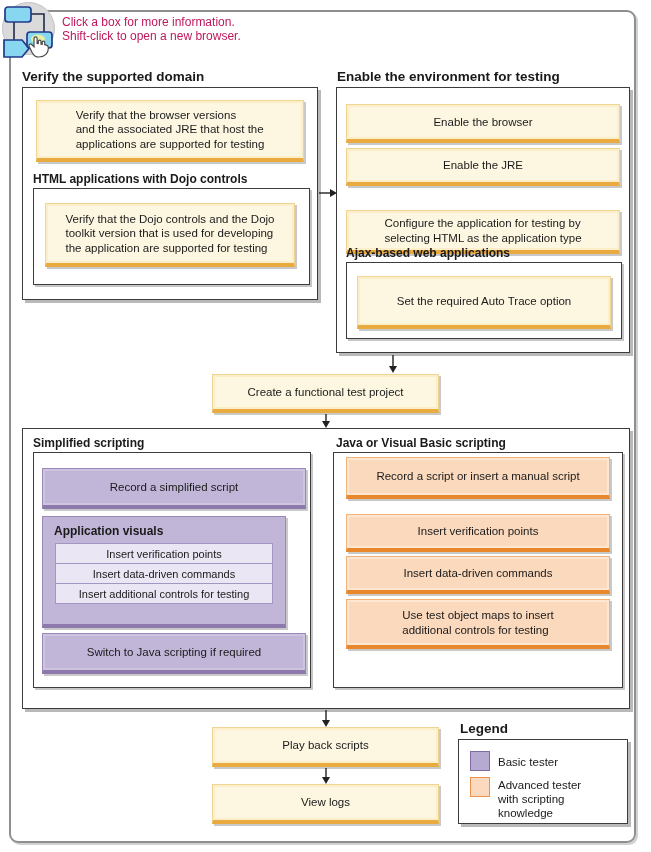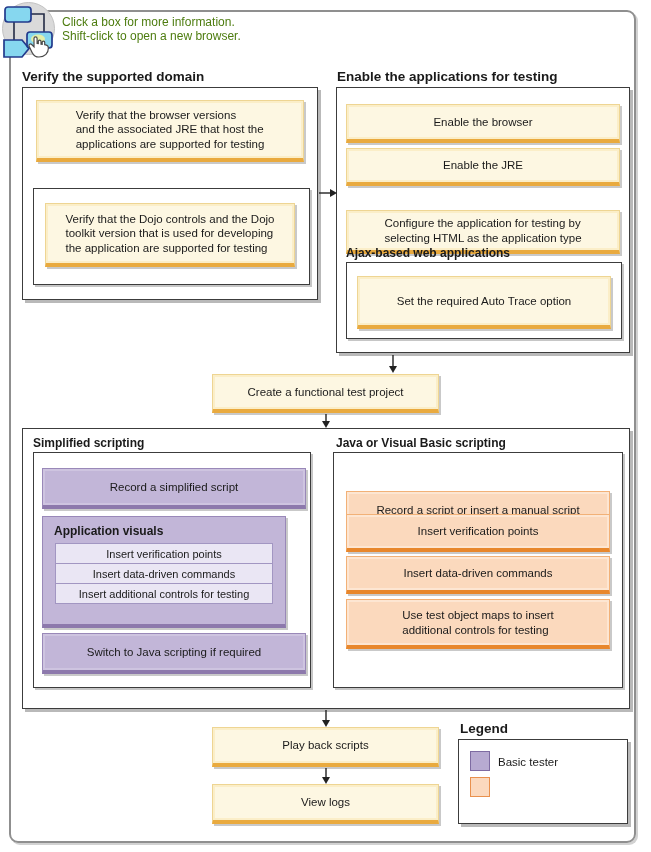--- a/index.html
+++ b/index.html
@@ -6,21 +6,21 @@
   body { background: #fff; }
   .stage {
     position: relative; width: 651px; height: 852px; background: #fff;
     font-family: "Liberation Sans", sans-serif; color: #1a1a1a; overflow: hidden;
   }
   .frame {
     position: absolute; left: 9px; top: 10px; width: 627px; height: 833px;
     border: 2px solid #8f8f8f; border-radius: 9px; box-shadow: 2px 2px 0 #d2d2d2;
     background: transparent;
   }
-  .hint { position: absolute; left: 62px; top: 15px; font-size: 12px; line-height: 14px; color: #4d7c0f; }
+  .hint { position: absolute; left: 62px; top: 15px; font-size: 12px; line-height: 14px; color: #be185d; }
   .h1 { position: absolute; font-weight: bold; font-size: 13.5px; line-height: 15px; white-space: pre-line; }
   .h2 { position: absolute; font-weight: bold; font-size: 12px; }
   .panel { position: absolute; background: #fff; border: 1px solid #3c3c3c; box-shadow: 3px 3px 0 #b9b9b9; }
   .panel.inner { box-shadow: 2px 2px 0 #c6c6c6; }
   .box { position: absolute; display: flex; align-items: center; justify-content: center; font-size: 11.5px; line-height: 14.5px; }
   .t { white-space: pre-line; text-align: center; }
   .t.left { text-align: left; }
   .ybox { background: #fdf7e2; border: 1px solid #eed593; border-bottom: 4px solid #e9aa3f;
           box-shadow: 2px 2px 0 #c9c9c9, inset 0 0 0 2px #fbeec8; }
   .pbox { background: #c2b6d8; border: 1px solid #9988b8; border-bottom: 4px solid #8d79ac;
@@ -61,28 +61,29 @@
     <div>Shift-click to open a new browser.</div>
   </div>
 
   <div class="h1" style="left:22px; top:69px;">Verify the supported domain</div>
   <div class="panel" style="left:22px; top:87px; width:296px; height:213px;"></div>
   <div class="box ybox" style="left:36px; top:100px; width:268px; height:62px;">
     <span class="t left">Verify that the browser versions
 and the associated JRE that host the
 applications are supported for testing</span>
   </div>
+  <div class="h2" style="left:33px; top:172px;">HTML applications with Dojo controls</div>
   <div class="panel inner" style="left:33px; top:188px; width:277px; height:97px;"></div>
   <div class="box ybox" style="left:45px; top:203px; width:250px; height:64px;">
     <span class="t left">Verify that the Dojo controls and the Dojo
 toolkit version that is used for developing
 the application are supported for testing</span>
   </div>
 
-  <div class="h1" style="left:337px; top:69px;">Enable the applications for testing</div>
+  <div class="h1" style="left:337px; top:69px;">Enable the environment for testing</div>
   <div class="panel" style="left:336px; top:87px; width:294px; height:266px;"></div>
   <div class="box ybox" style="left:346px; top:104px; width:274px; height:39px;">
     <span class="t">Enable the browser</span>
   </div>
   <div class="box ybox" style="left:346px; top:148px; width:274px; height:38px;">
     <span class="t">Enable the JRE</span>
   </div>
   <div class="box ybox" style="left:346px; top:210px; width:274px; height:44px;">
     <span class="t left">Configure the application for testing by
 selecting HTML as the application type</span>
@@ -109,21 +110,21 @@
     <div class="prow">Insert verification points</div>
     <div class="prow">Insert data-driven commands</div>
     <div class="prow">Insert additional controls for testing</div>
   </div>
   <div class="box pbox" style="left:42px; top:633px; width:264px; height:41px;">
     <span class="t">Switch to Java scripting if required</span>
   </div>
 
   <div class="h2" style="left:336px; top:436px;">Java or Visual Basic scripting</div>
   <div class="panel inner" style="left:333px; top:452px; width:290px; height:236px;"></div>
-  <div class="box obox" style="left:346px; top:491px; width:264px; height:42px;">
+  <div class="box obox" style="left:346px; top:457px; width:264px; height:42px;">
     <span class="t">Record a script or insert a manual script</span>
   </div>
   <div class="box obox" style="left:346px; top:514px; width:264px; height:38px;">
     <span class="t">Insert verification points</span>
   </div>
   <div class="box obox" style="left:346px; top:556px; width:264px; height:38px;">
     <span class="t">Insert data-driven commands</span>
   </div>
   <div class="box obox" style="left:346px; top:599px; width:264px; height:50px;">
     <span class="t left">Use test object maps to insert
@@ -135,20 +136,23 @@
   </div>
   <div class="box ybox" style="left:212px; top:784px; width:227px; height:40px;">
     <span class="t">View logs</span>
   </div>
 
   <div class="h1" style="left:460px; top:721px;">Legend</div>
   <div class="panel" style="left:458px; top:739px; width:170px; height:85px;"></div>
   <div class="legend-swatch" style="left: 470px; top: 751px; background: rgb(183, 170, 209);"></div>
   <div class="legend-label" style="left:498px; top:755px;">Basic tester</div>
   <div class="legend-swatch adv" style="left: 470px; top: 777px; background: rgb(251, 217, 190);"></div>
+  <div class="legend-label" style="left:498px; top:778px;">Advanced tester
+with scripting
+knowledge</div>
 
   <svg class="arrows" width="651" height="852" viewBox="0 0 651 852">
     <g stroke="#222222" stroke-width="1.4" fill="#222222">
       <line x1="319" y1="193" x2="330" y2="193"></line>
       <polygon points="330,189 330,197 337,193" stroke="none"></polygon>
       <line x1="393" y1="355" x2="393" y2="366"></line>
       <polygon points="389,366 397,366 393,373" stroke="none"></polygon>
       <line x1="326" y1="414" x2="326" y2="421"></line>
       <polygon points="322,421 330,421 326,428" stroke="none"></polygon>
       <line x1="326" y1="710" x2="326" y2="720"></line>

